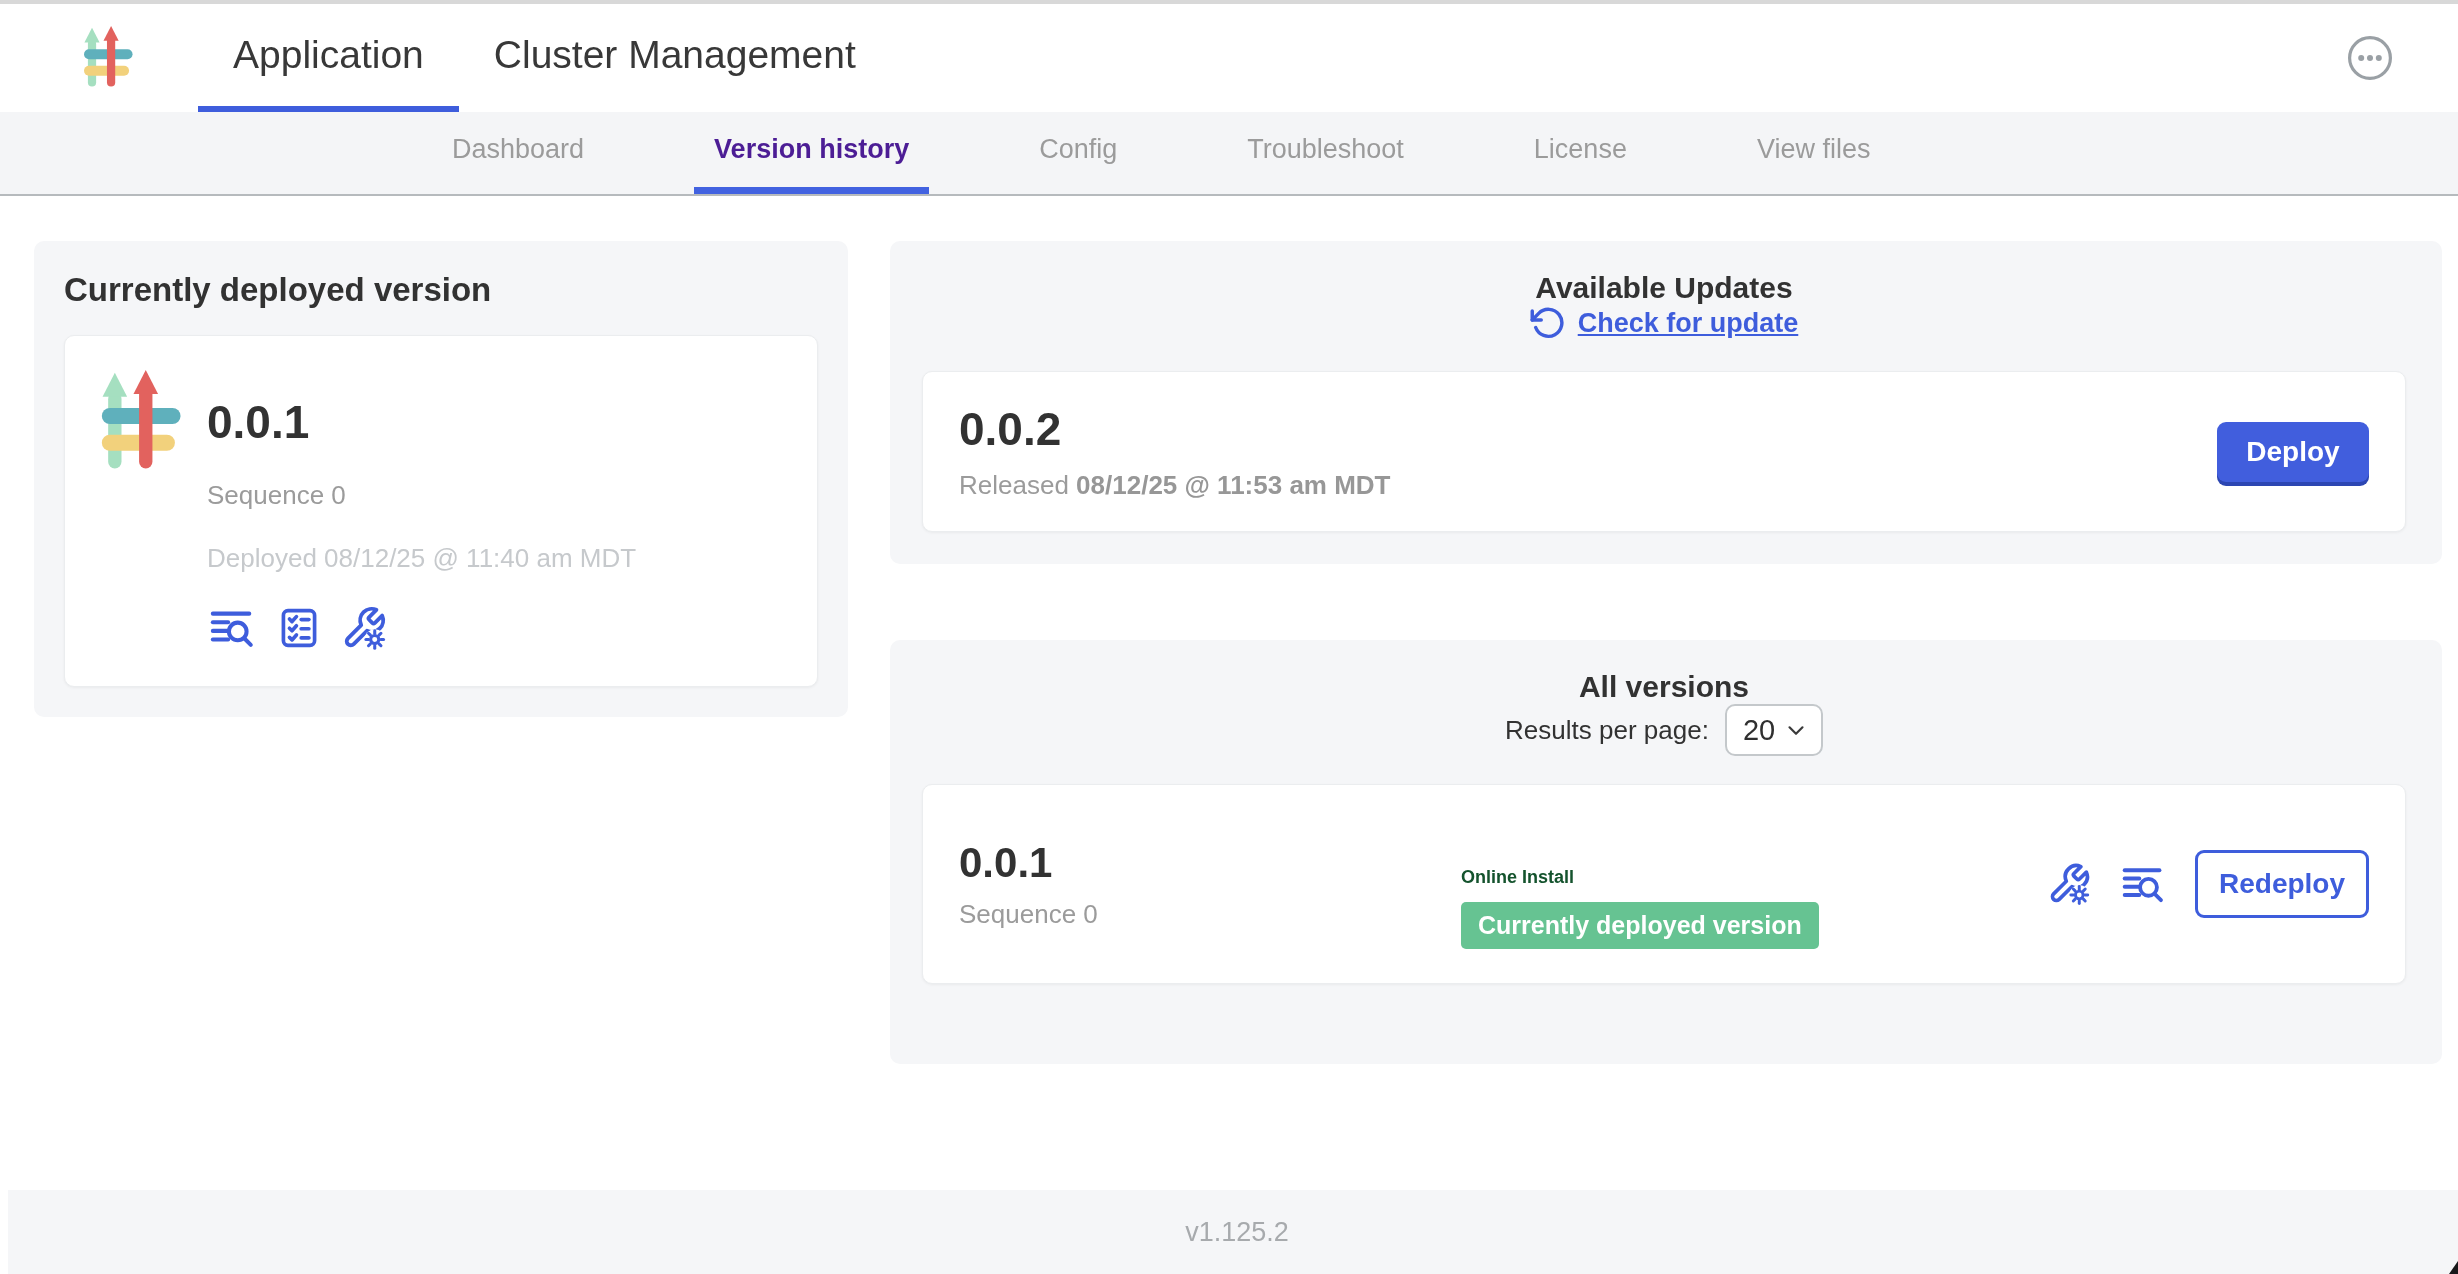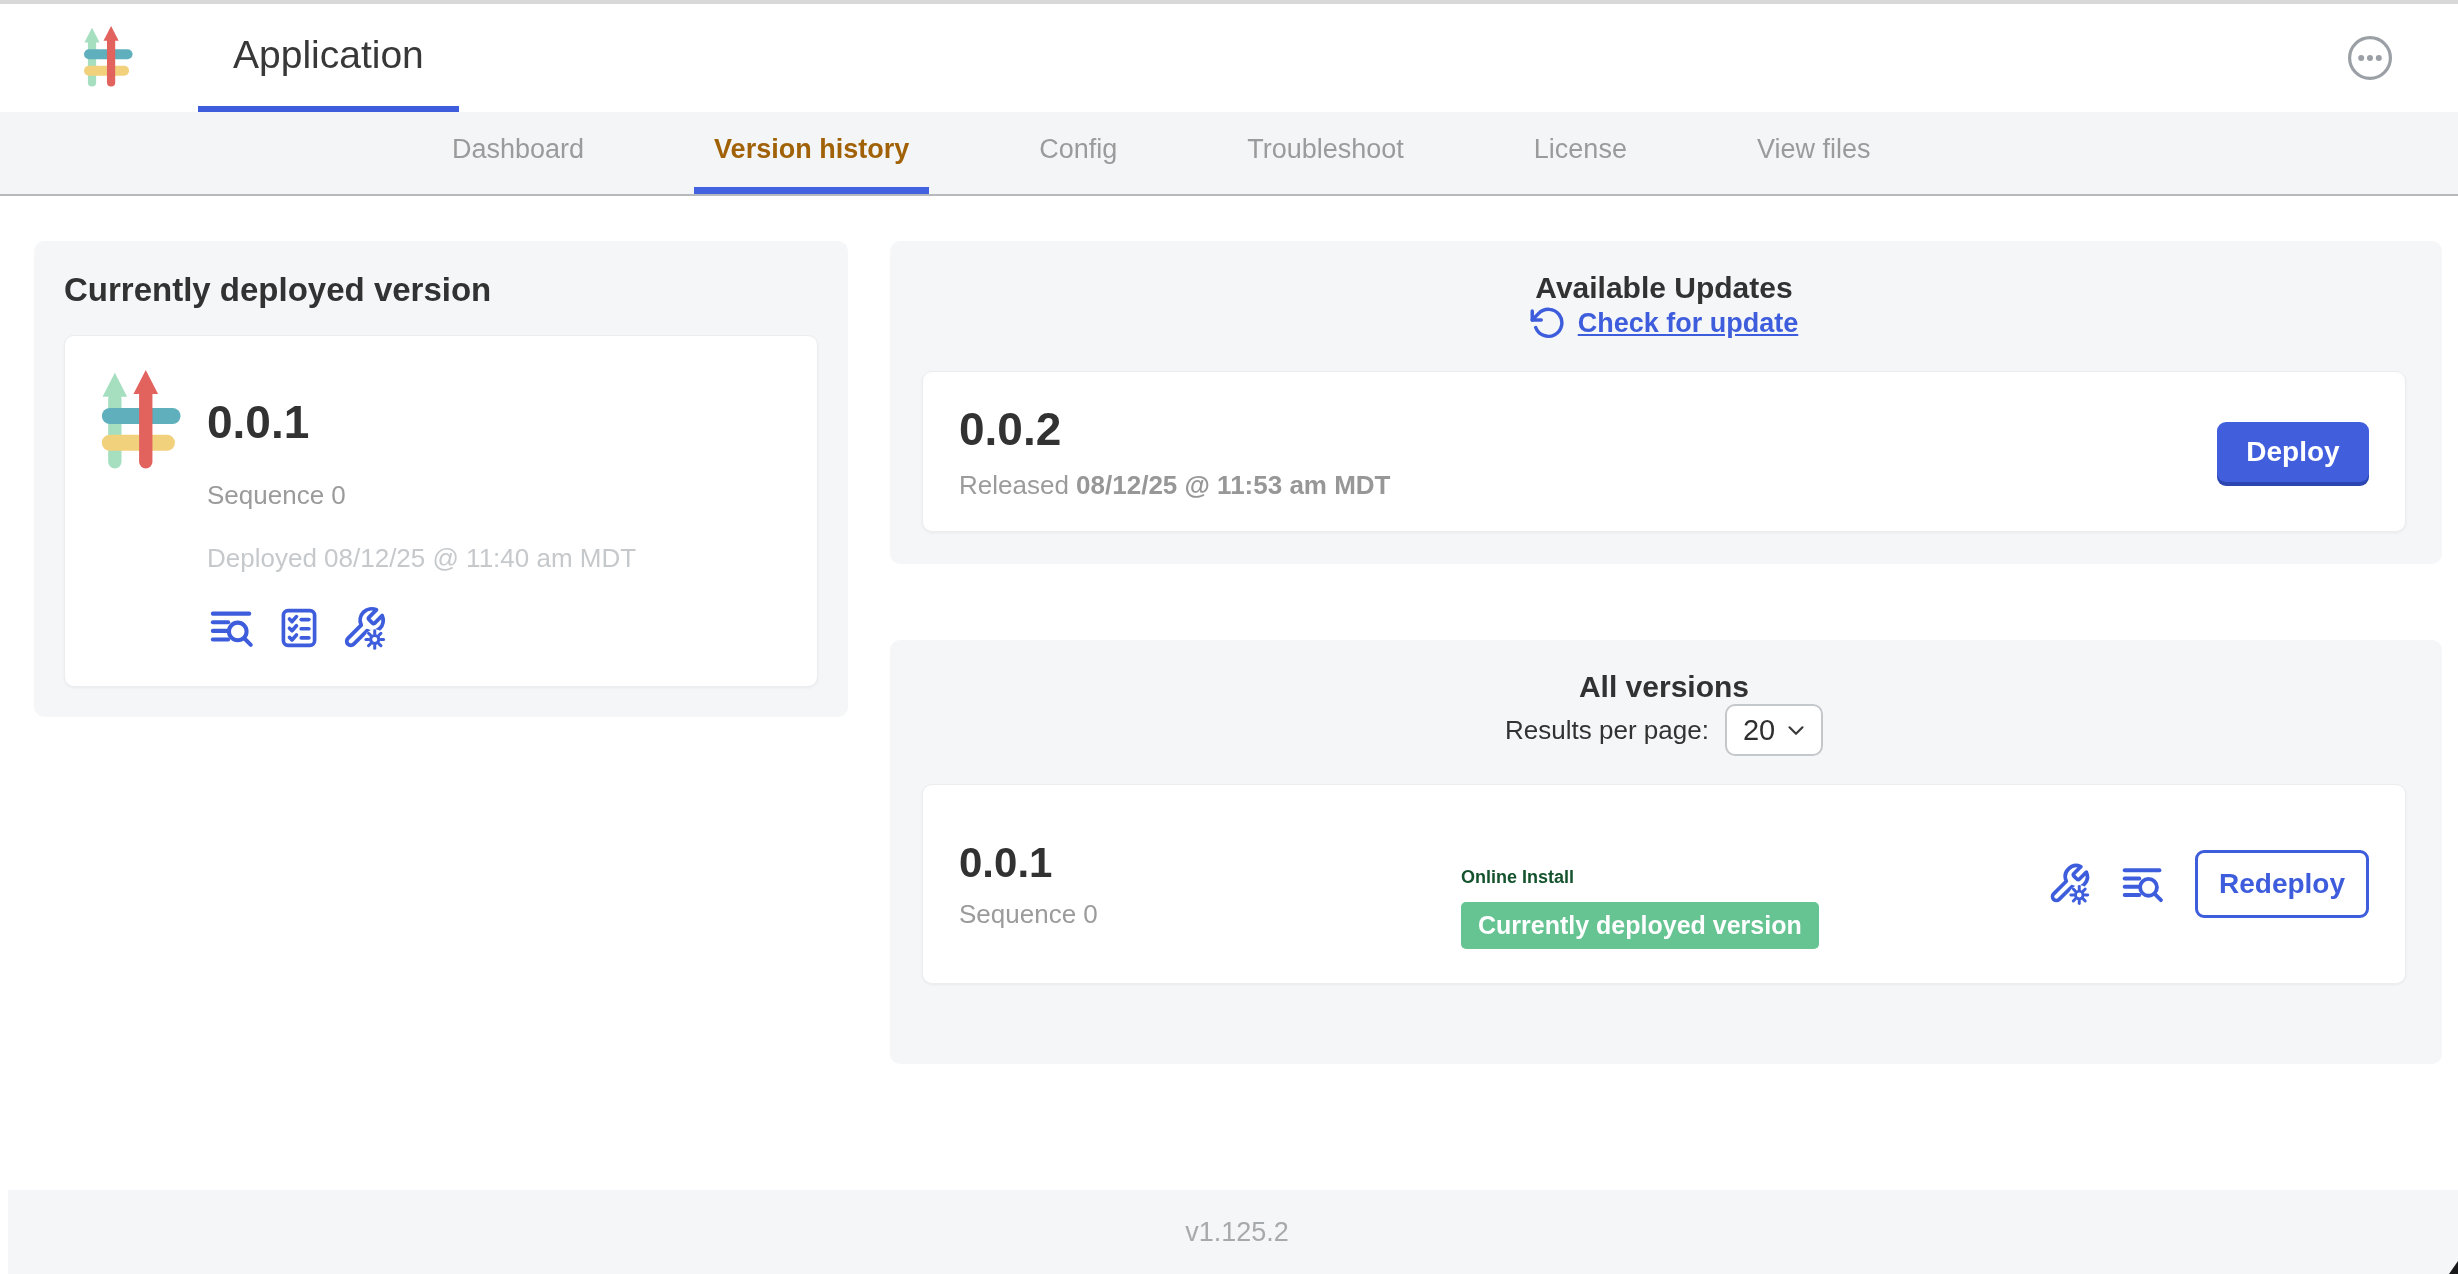--- a/index.html
+++ b/index.html
@@ -15,21 +15,21 @@
          color:#383838; border-bottom:6px solid transparent; cursor:pointer; }
   .tab.active { border-bottom-color:#3e5ddc; }
   .menu-btn { margin-left:auto; margin-right:64px; align-self:center; width:48px; height:48px;
               border-radius:50%; display:flex; align-items:center; justify-content:center; cursor:pointer; }
 
   
   .subnav { height:84px; background:#f4f5f7; border-bottom:2px solid #b6babd;
             display:flex; align-items:stretch; padding-left:432px; }
   .subnav-item { display:flex; align-items:center; padding:0 20px; margin-right:90px;
                  font-size:27px; color:#9b9b9b; border-bottom:7px solid transparent; cursor:pointer; }
-  .subnav-item.active { color:#a16207; font-weight:700; border-bottom-color:#4262e0; }
+  .subnav-item.active { color:#4c1d95; font-weight:700; border-bottom-color:#4262e0; }
 
   
   .content { padding:45px 16px 0 34px; display:flex; align-items:flex-start; }
   .section-card { background:#f5f6f8; border-radius:10px; }
   .inner-card { background:#fff; border:1px solid #ebedef; border-radius:10px;
                 box-shadow:0 1px 3px rgba(0,0,0,0.05); }
 
   
   .left-col { width:814px; flex-shrink:0; margin-right:42px; padding:30px; }
   .left-col h2 { font-size:33px; font-weight:700; color:#323232; }
@@ -95,20 +95,23 @@
         <polygon points="9.25,2 0.5,19 18,19" fill="#a5dfc0"></polygon>
         <rect x="0" y="27" width="56" height="11.5" rx="5.75" fill="#5fb0bc"></rect>
         <rect x="0" y="46" width="52" height="11.5" rx="5.75" fill="#f2d17c"></rect>
         <rect x="26.5" y="10" width="9.5" height="60" rx="4.75" fill="#e2625e"></rect>
         <polygon points="31.25,0 22.5,17 40,17" fill="#e2625e"></polygon>
       </svg>
     </div>
     <div class="tab active">
       <span>Application</span>
     </div>
+    <div class="tab">
+      <span>Cluster Management</span>
+    </div>
     <div class="menu-btn">
       <svg width="48" height="48" viewBox="0 0 24 24" fill="none" stroke="#9aa0a5" stroke-width="1.6">
         <circle cx="12" cy="12" r="10.2"></circle>
         <circle cx="7.6" cy="12" r="1.5" fill="#9aa0a5" stroke="none"></circle>
         <circle cx="12" cy="12" r="1.5" fill="#9aa0a5" stroke="none"></circle>
         <circle cx="16.4" cy="12" r="1.5" fill="#9aa0a5" stroke="none"></circle>
       </svg>
     </div>
   </div>
 

